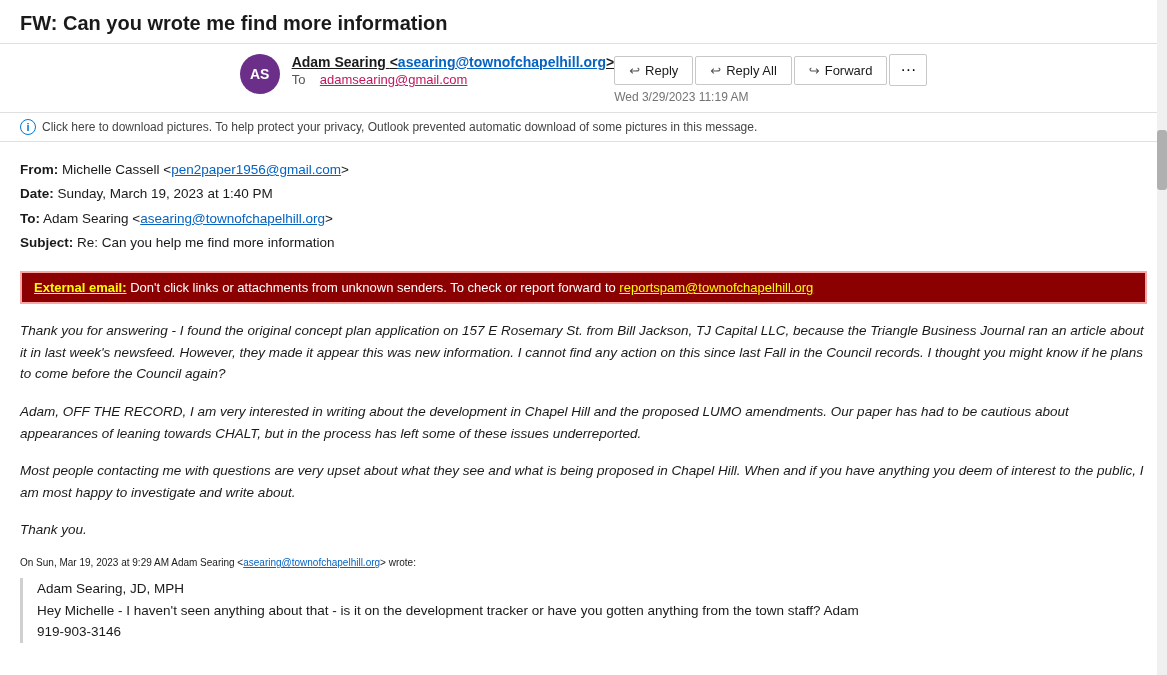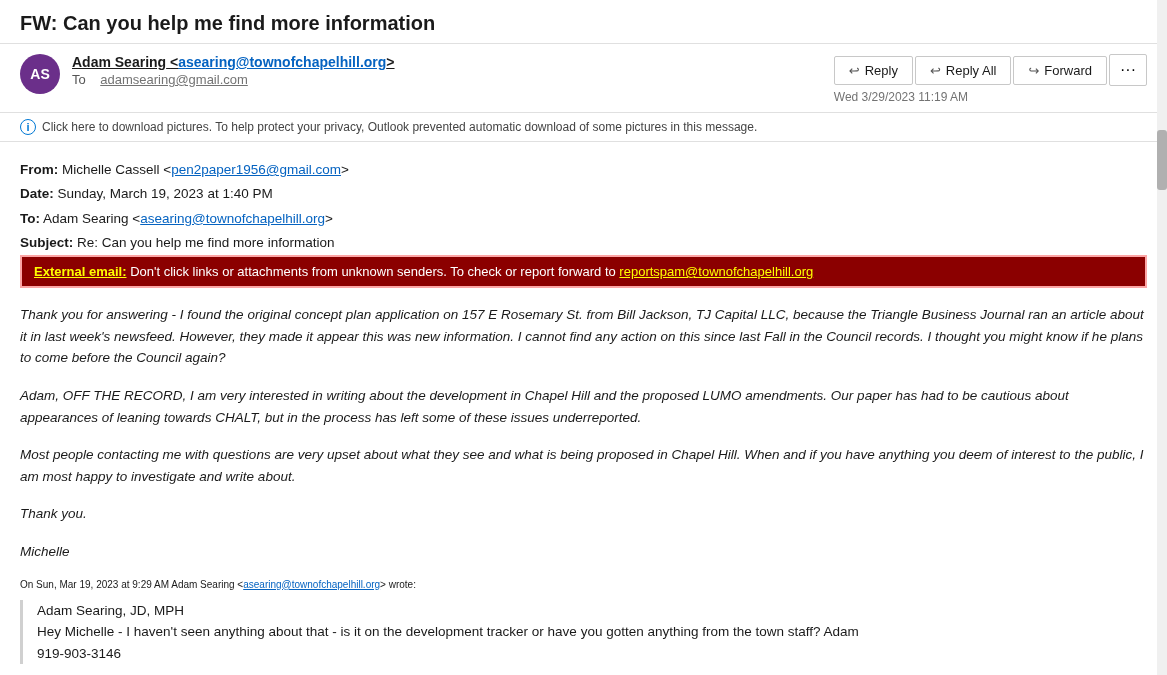--- a/index.html
+++ b/index.html
@@ -29,21 +29,21 @@
     .subject-title {
       font-size: 20px;
       font-weight: 600;
       color: #1a1a1a;
     }
 
     
     .email-header {
       display: flex;
       align-items: flex-start;
-      justify-content: space-between;
+      justify-content: center;
       padding: 10px 20px 8px 20px;
       border-bottom: 1px solid #e0e0e0;
     }
 
     .sender-info {
       display: flex;
       align-items: flex-start;
       gap: 12px;
     }
 
@@ -145,20 +145,21 @@
     }
 
     
     .email-body {
       padding: 16px 20px;
       overflow-y: auto;
       flex: 1;
     }
 
     .email-meta {
+      margin-bottom: 16px;
       line-height: 1.8;
       font-size: 13.5px;
     }
     .email-meta .label { font-weight: 700; }
     .email-meta a { color: #0563c1; text-decoration: underline; }
 
     
     .external-warning {
       border: 2px solid #fca5a5;
       background: #8b0000;
@@ -221,35 +222,35 @@
       background: #b0b0b0;
       border-radius: 3px;
     }
   </style>
 </head>
 <body>
 
 <div class="email-container">
 
   <div class="subject-bar">
-    <span class="subject-title">FW: Can you help me find more information</span>
+    <span class="subject-title">FW: Can you wrote me find more information</span>
   </div>
 
   <div class="email-header">
     <div class="sender-info">
       <div class="avatar">AS</div>
       <div class="sender-details">
         <div class="sender-name">
           <span>Adam Searing</span>
           <span> &lt;</span><span style="color:#0563c1;text-decoration:underline;cursor:pointer;">asearing@townofchapelhill.org</span><span>&gt;</span>
         </div>
         <div class="sender-to">
           <span>To</span>
           <span>&nbsp;&nbsp;</span>
-          <span style="color:#737373;text-decoration:underline;cursor:pointer;">adamsearing@gmail.com</span>
+          <span style="color:#be185d;text-decoration:underline;cursor:pointer;">adamsearing@gmail.com</span>
         </div>
       </div>
     </div>
 
     <div class="action-buttons">
       <div class="btn-row">
         <button class="btn">
           <span class="btn-icon">↩</span>
           <span>Reply</span>
         </button>
@@ -305,21 +306,20 @@
       <span class="ext-label">External email:</span>
       <span> Don't click links or attachments from unknown senders. To check or report forward to </span>
       <a href="#">reportspam@townofchapelhill.org</a>
     </div>
 
     <div class="body-text">
       <p>Thank you for answering - I found the original concept plan application on 157 E Rosemary St. from Bill Jackson, TJ Capital LLC, because the Triangle Business Journal ran an article about it in last week's newsfeed. However, they made it appear this was new information. I cannot find any action on this since last Fall in the Council records. I thought you might know if he plans to come before the Council again?</p>
       <p>Adam, OFF THE RECORD, I am very interested in writing about the development in Chapel Hill and the proposed LUMO amendments. Our paper has had to be cautious about appearances of leaning towards CHALT, but in the process has left some of these issues underreported.</p>
       <p>Most people contacting me with questions are very upset about what they see and what is being proposed in Chapel Hill. When and if you have anything you deem of interest to the public, I am most happy to investigate and write about.</p>
       <p>Thank you.</p>
-      <p>Michelle</p>
     </div>
 
     <div class="quoted-intro">
       <span>On Sun, Mar 19, 2023 at 9:29 AM Adam Searing &lt;</span><a href="#">asearing@townofchapelhill.org</a><span>&gt; wrote:</span>
     </div>
     <div class="quoted-block">
       <p>Adam Searing, JD, MPH</p>
       <p>Hey Michelle - I haven't seen anything about that - is it on the development tracker or have you gotten anything from the town staff?  Adam</p>
       <p>919-903-3146</p>
     </div>

